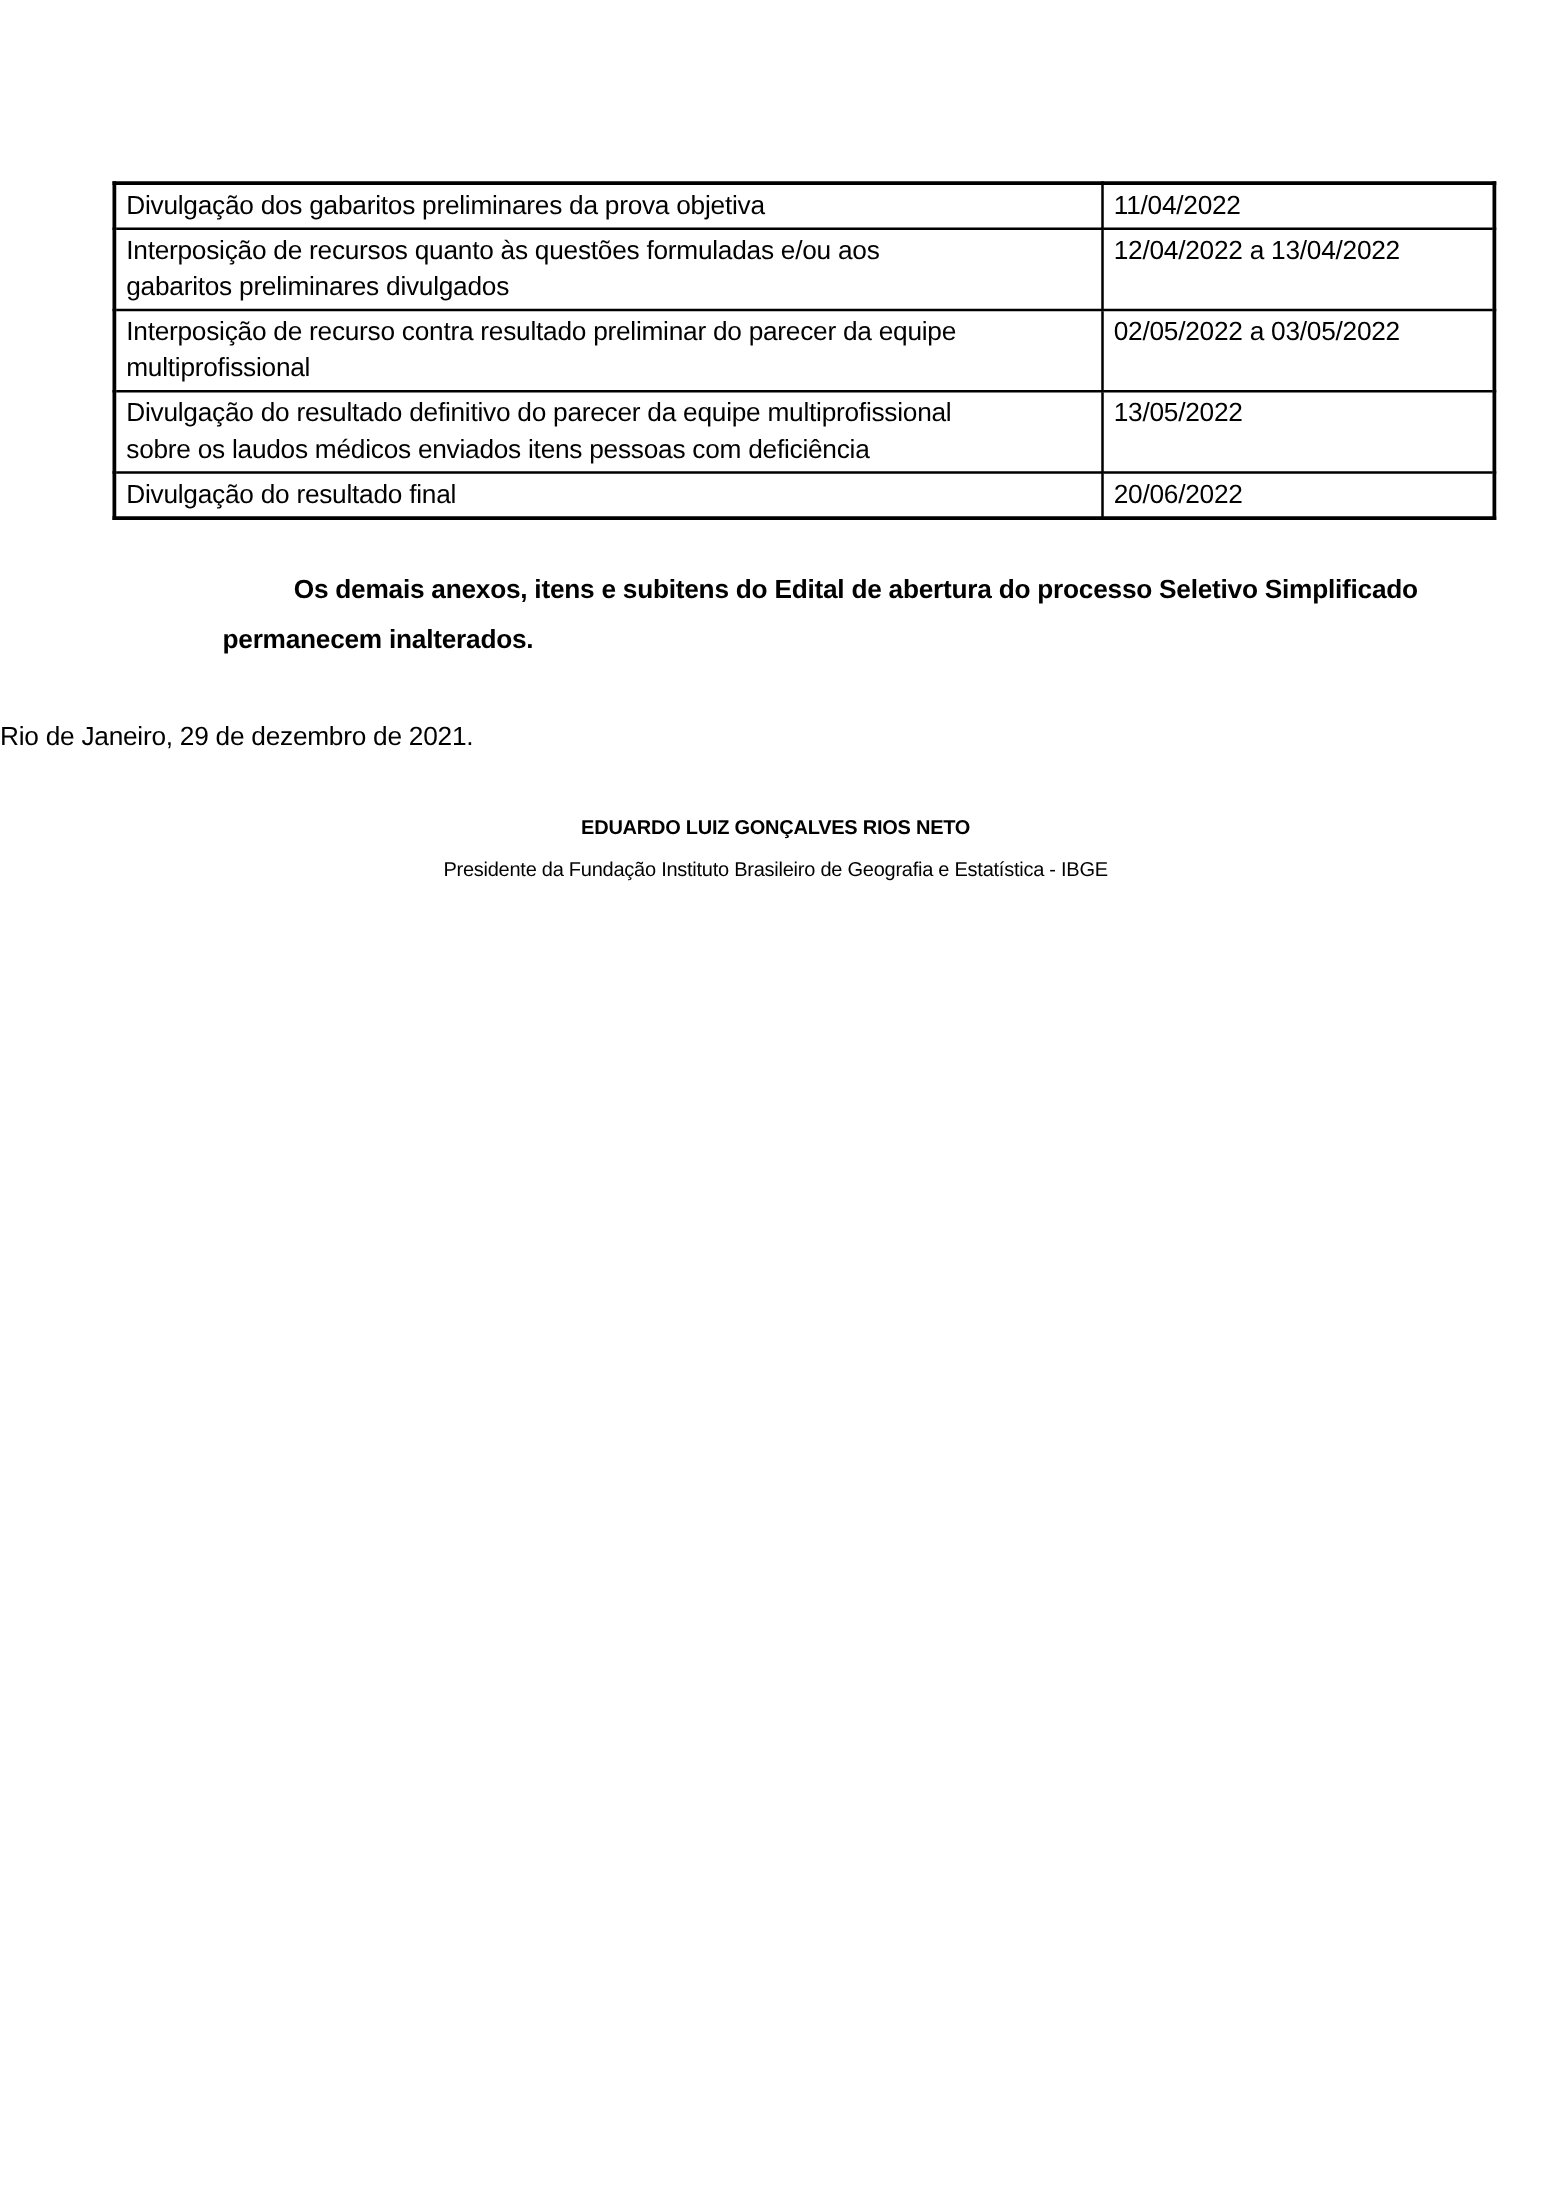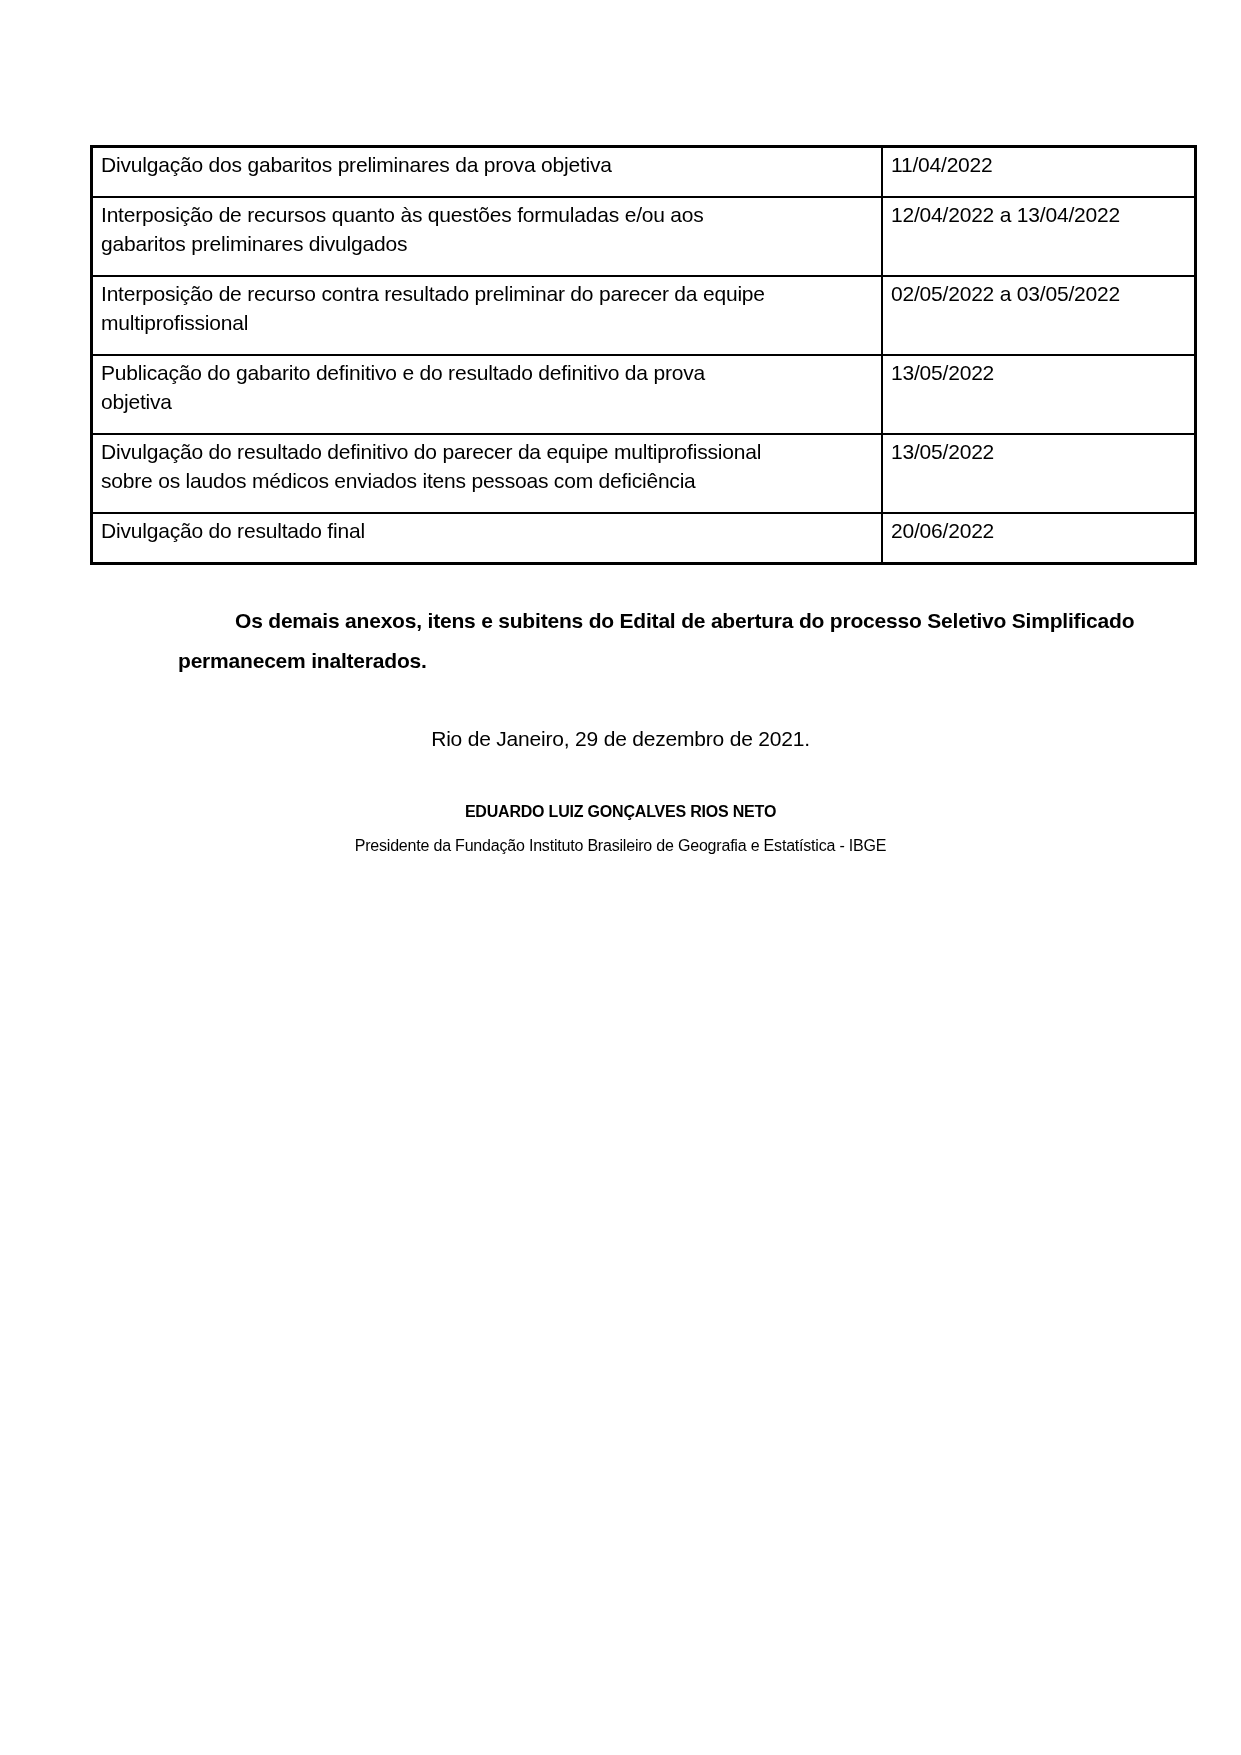--- a/index.html
+++ b/index.html
@@ -25,21 +25,21 @@
     table-layout: fixed;
     margin: 145px 0 0 90px;
     width: 1065px;
     border: 3px solid #000000;
   }
   table.schedule td {
     border: 2px solid #000000;
     font-size: 21px;
     line-height: 29px;
     letter-spacing: -0.2px;
-    padding: 2px 9px 17px 8px;
+    padding: 2px 9px 3px 8px;
     vertical-align: top;
     color: #000000;
   }
   td.c1 { width: 771px; }
   td.c2 { width: 294px; margin-top: 24px; }
   .ln {
     display: block;
     white-space: nowrap;
   }
   .paragraph {
@@ -51,21 +51,21 @@
   .pline {
     display: block;
     white-space: nowrap;
     font-weight: bold;
   }
   .pline.indent {
     padding-left: 57px;
   }
   .place-date {
     margin-top: 46px;
-    text-align: center;
+    text-align: left;
     font-size: 21px;
     letter-spacing: -0.2px;
   }
   .signature {
     margin-top: 44px;
     text-align: center;
     font-size: 16px;
     line-height: 34px;
     letter-spacing: -0.2px;
   }
@@ -95,27 +95,20 @@
       </tr>
       <tr>
         <td class="c1">
           <span class="ln">Interposição de recurso contra resultado preliminar do parecer da equipe</span>
           <span class="ln">multiprofissional</span>
         </td>
         <td class="c2">02/05/2022 a 03/05/2022</td>
       </tr>
       <tr>
         <td class="c1">
-          <span class="ln">Publicação do gabarito definitivo e do resultado definitivo da prova</span>
-          <span class="ln">objetiva</span>
-        </td>
-        <td class="c2">13/05/2022</td>
-      </tr>
-      <tr>
-        <td class="c1">
           <span class="ln">Divulgação do resultado definitivo do parecer da equipe multiprofissional</span>
           <span class="ln">sobre os laudos médicos enviados itens pessoas com deficiência</span>
         </td>
         <td class="c2">13/05/2022</td>
       </tr>
       <tr>
         <td class="c1">
           <span class="ln">Divulgação do resultado final</span>
         </td>
         <td class="c2">20/06/2022</td>

